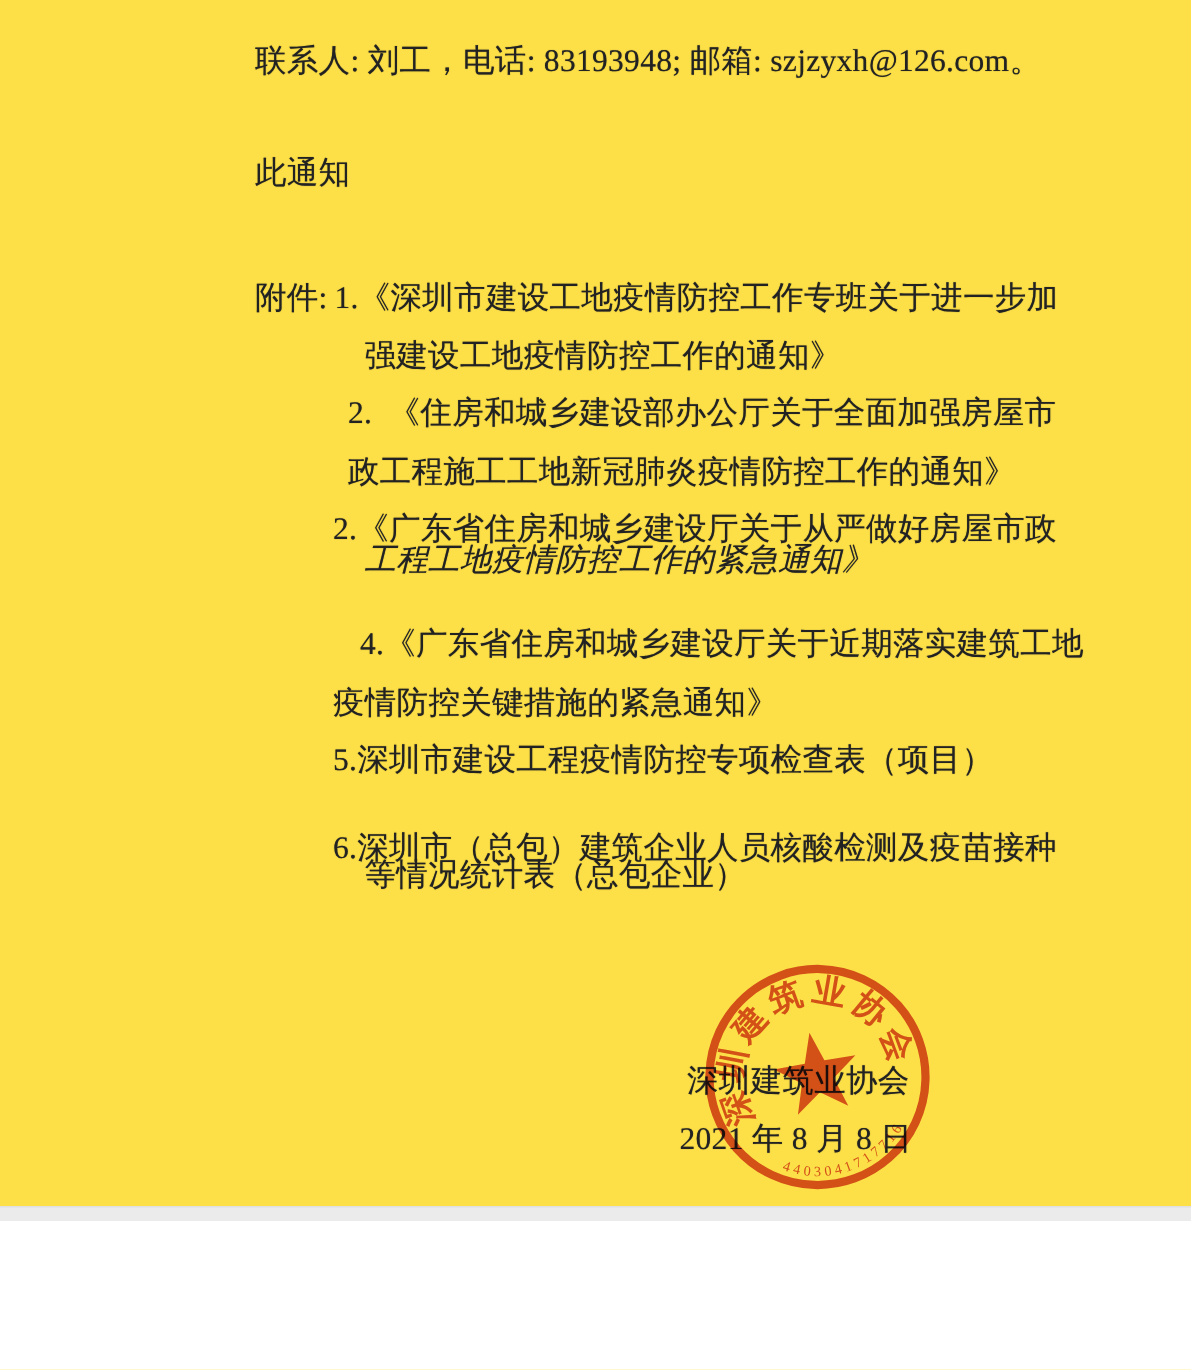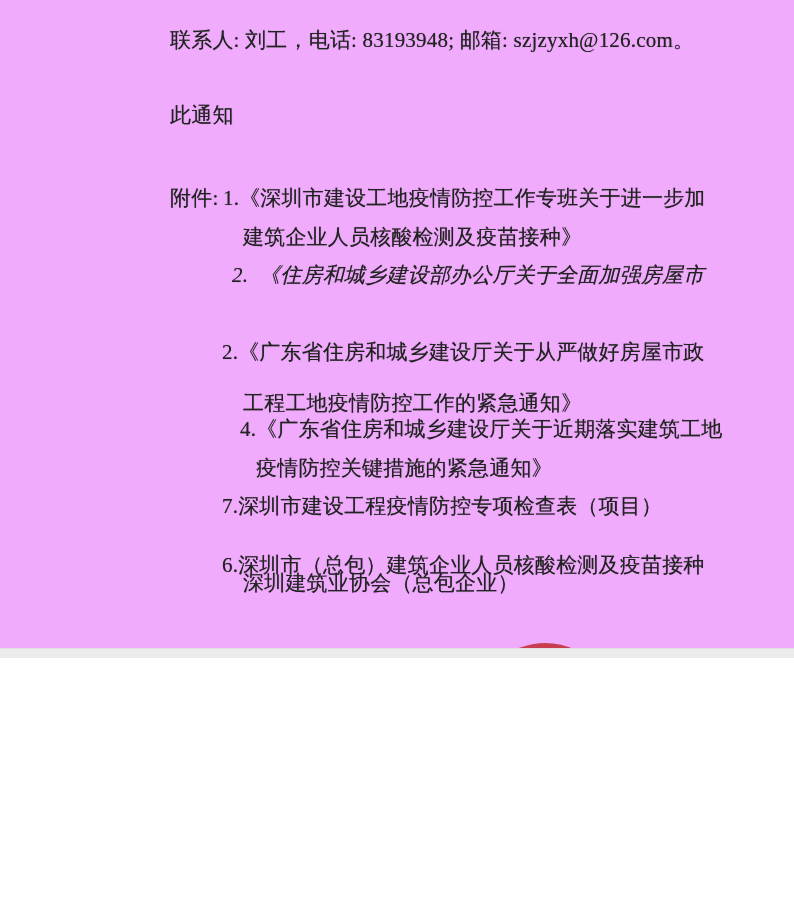--- a/index.html
+++ b/index.html
@@ -1,42 +1,42 @@
 <!DOCTYPE html>
 <html><head>
 <meta charset="utf-8">
 <style>
   html,body{margin:0;padding:0;background:#fff;}
   .page{
     position:relative;
-    width:794px;height:658px;
-    background:#f0abfc;
+    width:794px;height:814px;
+    background:#fde047;
     overflow:hidden;
     font-family:"Liberation Serif","DejaVu Serif",serif;
     color:#222;
   }
   .line{
     position:absolute;
     white-space:pre;
     font-size:21px;
     line-height:26px;
     letter-spacing:0.2px;
     text-shadow:0 0 0.7px rgba(45,45,45,0.65);
   }
   .contact{left:170px;top:27px;}
   .closing{left:170px;top:102px;text-align:right;}
   .att-label{left:170px;top:185px;}
   .al0{left:223px;top:185px;text-align:center;}
   .al1{left:243px;top:224px;}
-  .al2{left:232px;top:262px;font-style:italic;}
+  .al2{left:232px;top:262px;}
   .al3{left:232px;top:301px;}
   .al4{left:222px;top:339px;}
-  .al5{left:243px;top:390px;}
+  .al5{left:243px;top:360px;font-style:italic;}
   .al6{left:240px;top:416px;}
-  .al7{left:256px;top:455px;}
+  .al7{left:222px;top:455px;}
   .al8{left:222px;top:493px;}
   .al9{left:222px;top:552px;}
   .al10{left:243px;top:570px;}
   .sig-org{left:458px;top:707px;}
   .sig-date{left:453px;top:746px;}
   .pagenum{
     position:absolute;left:124px;top:868px;
     font-family:"Liberation Sans","DejaVu Sans",sans-serif;
     font-size:15px;letter-spacing:1px;color:#30363d;
     white-space:pre;
@@ -63,29 +63,30 @@
 <body>
 
 <div class="page">
 
   <div class="line contact">联系人: 刘工，电话: 83193948; 邮箱: szjzyxh@126.com。</div>
 
   <div class="line closing">此通知</div>
 
   <div class="line att-label">附件:</div>
   <div class="line al0">1.《深圳市建设工地疫情防控工作专班关于进一步加</div>
-  <div class="line al1">建筑企业人员核酸检测及疫苗接种》</div>
+  <div class="line al1">强建设工地疫情防控工作的通知》</div>
   <div class="line al2">2.  《住房和城乡建设部办公厅关于全面加强房屋市</div>
+  <div class="line al3">政工程施工工地新冠肺炎疫情防控工作的通知》</div>
   <div class="line al4">2.《广东省住房和城乡建设厅关于从严做好房屋市政</div>
   <div class="line al5">工程工地疫情防控工作的紧急通知》</div>
   <div class="line al6">4.《广东省住房和城乡建设厅关于近期落实建筑工地</div>
   <div class="line al7">疫情防控关键措施的紧急通知》</div>
-  <div class="line al8">7.深圳市建设工程疫情防控专项检查表（项目）</div>
+  <div class="line al8">5.深圳市建设工程疫情防控专项检查表（项目）</div>
   <div class="line al9">6.深圳市（总包）建筑企业人员核酸检测及疫苗接种</div>
-  <div class="line al10">深圳建筑业协会（总包企业）</div>
+  <div class="line al10">等情况统计表（总包企业）</div>
 
   <div class="line sig-org">深圳建筑业协会</div>
   <div class="line sig-date">2021 年 8 月 8 日</div>
 
   <div class="seal">
     <svg width="174" height="174" viewBox="0 0 174 174">
       <g transform="rotate(-20 87 87)" fill="#cf4539">
         <circle cx="87" cy="87" r="72" fill="none" stroke="#cf4539" stroke-width="5.5"></circle>
         <path id="sealArcTop" d="M 46.04 115.68 A 50 50 0 1 1 127.96 115.68" fill="none"></path>
         <path id="sealArcBottom" d="M 29.8 120 A 66 66 0 0 0 144.2 120" fill="none"></path>

